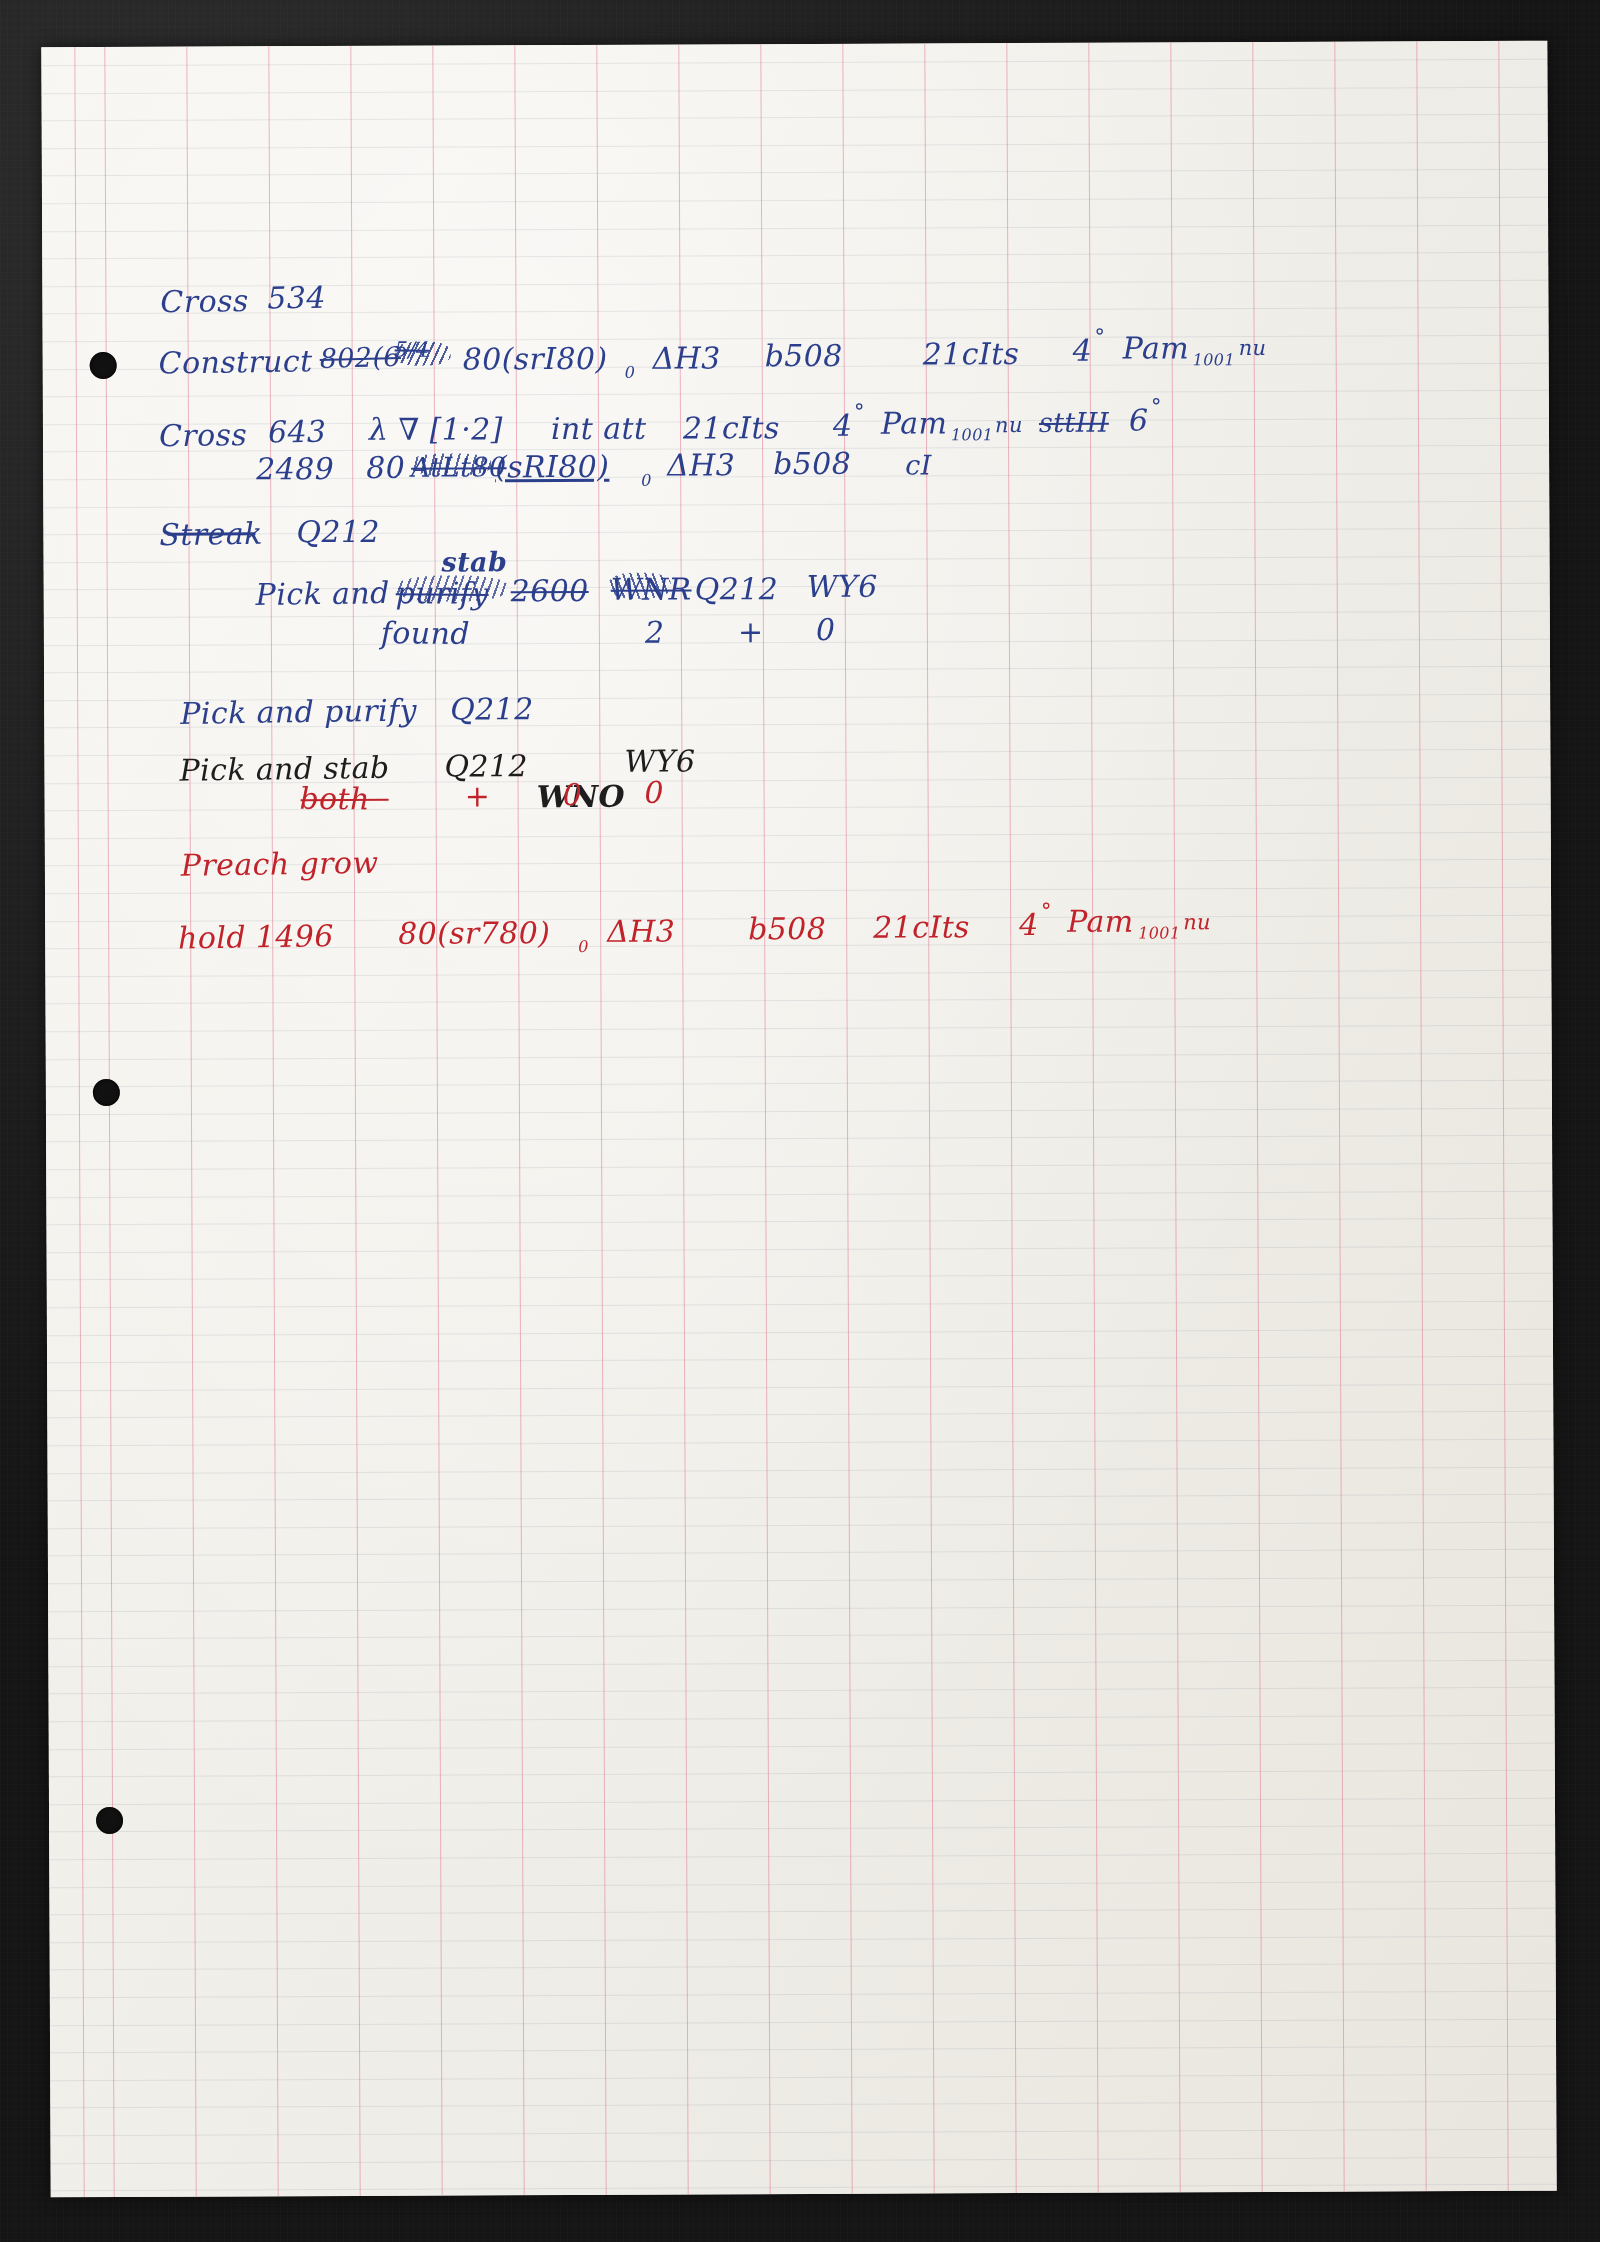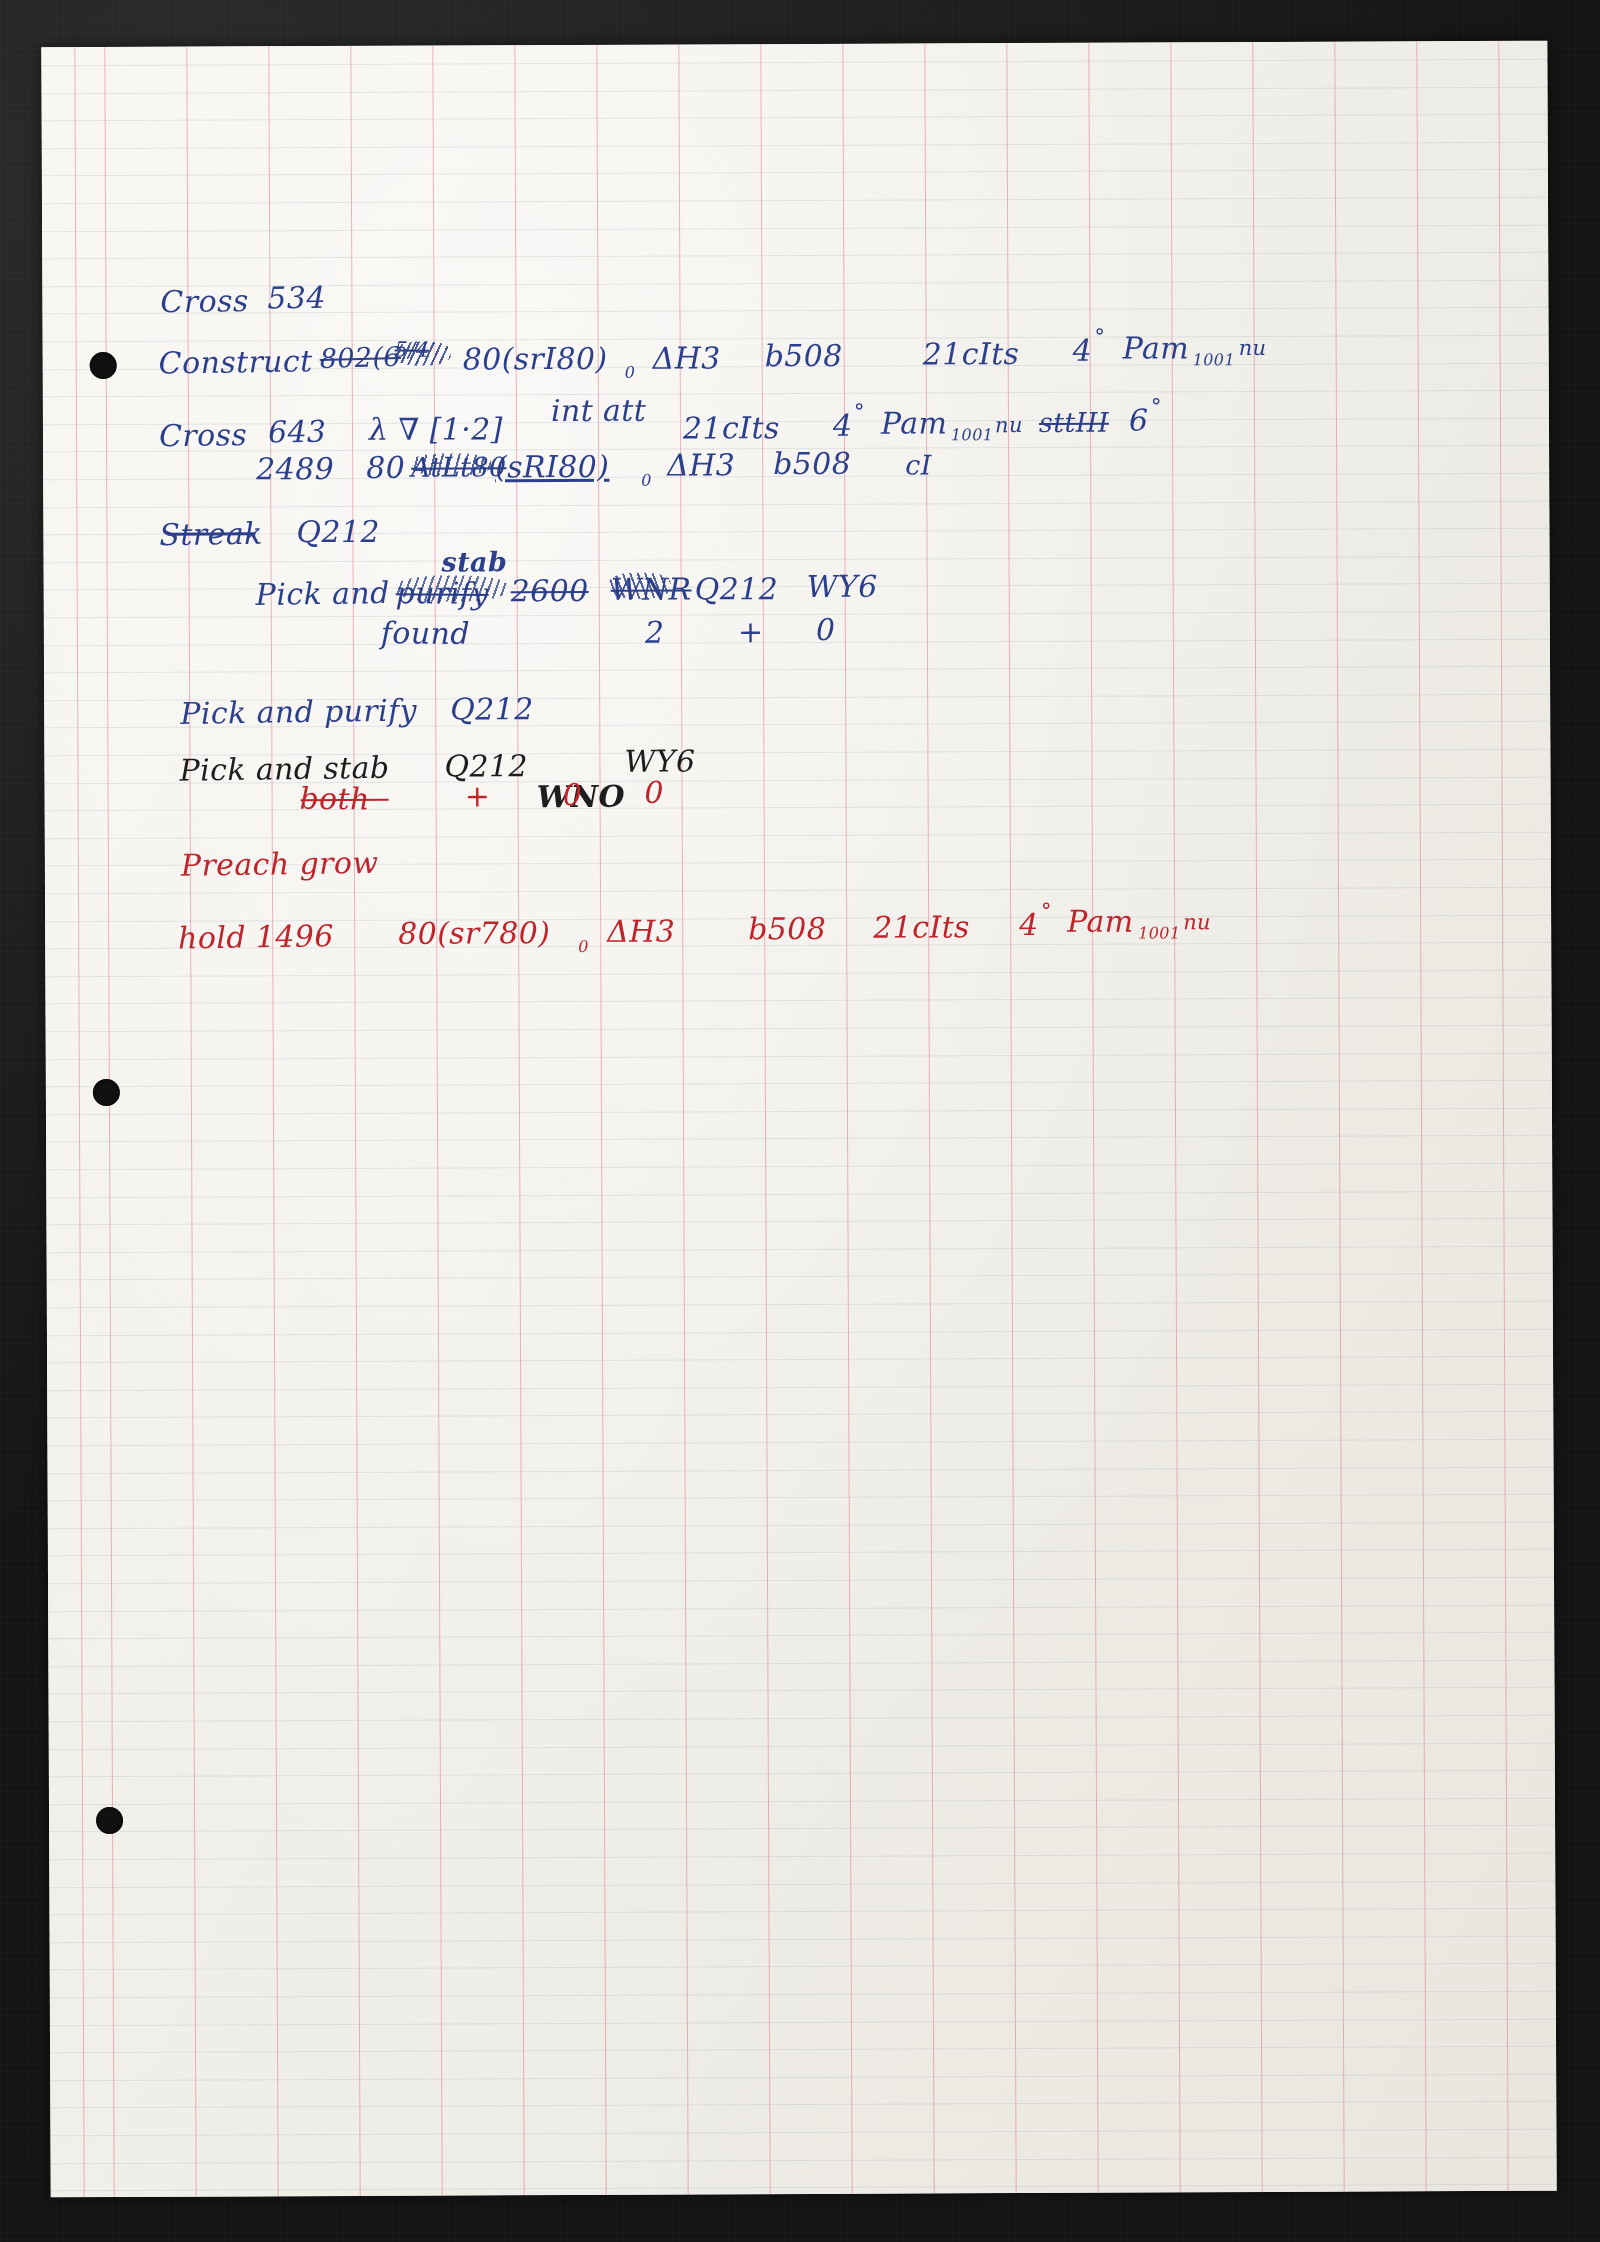--- a/index.html
+++ b/index.html
@@ -154,21 +154,21 @@
     <span class="hw blue s-lg" style="left:880px; top:293px;">21cIts</span>
     <span class="hw blue s-lg" style="left:1030px; top:290px;">4</span>
     <span class="hw blue s-sm" style="left:1052px; top:282px;">°</span>
     <span class="hw blue s-lg" style="left:1080px; top:288px;">Pam</span>
     <span class="hw blue s-xs" style="left:1150px; top:308px;">1001</span>
     <span class="hw blue s-sm" style="left:1196px; top:294px;">nu</span>
 
     <span class="hw blue s-lg tilt2" style="left:116px; top:371px;">Cross</span>
     <span class="hw blue s-lg tilt2" style="left:225px; top:368px;">643</span>
     <span class="hw blue s-lg" style="left:326px; top:366px;text-align:center;">λ ∇ [1·2]</span>
-    <span class="hw blue s-lg" style="left:508px; top:348px;font-style:italic;">int att</span>
+    <span class="hw blue s-lg" style="left:508px; top:366px;font-style:italic;">int att</span>
     <span class="hw blue s-lg" style="left:640px; top:366px;">21cIts</span>
     <span class="hw blue s-lg" style="left:790px; top:364px;">4</span>
     <span class="hw blue s-sm" style="left:811px; top:356px;">°</span>
     <span class="hw blue s-lg" style="left:838px; top:362px;">Pam</span>
     <span class="hw blue s-xs" style="left:908px; top:382px;">1001</span>
     <span class="hw blue s-sm" style="left:952px; top:370px;">nu</span>
     <span class="hw blue s-md strike" style="left:996px; top:364px;">sttIII</span>
     <span class="hw blue s-lg" style="left:1086px; top:360px;">6</span>
     <span class="hw blue s-sm" style="left:1108px; top:352px;">°</span>
 

